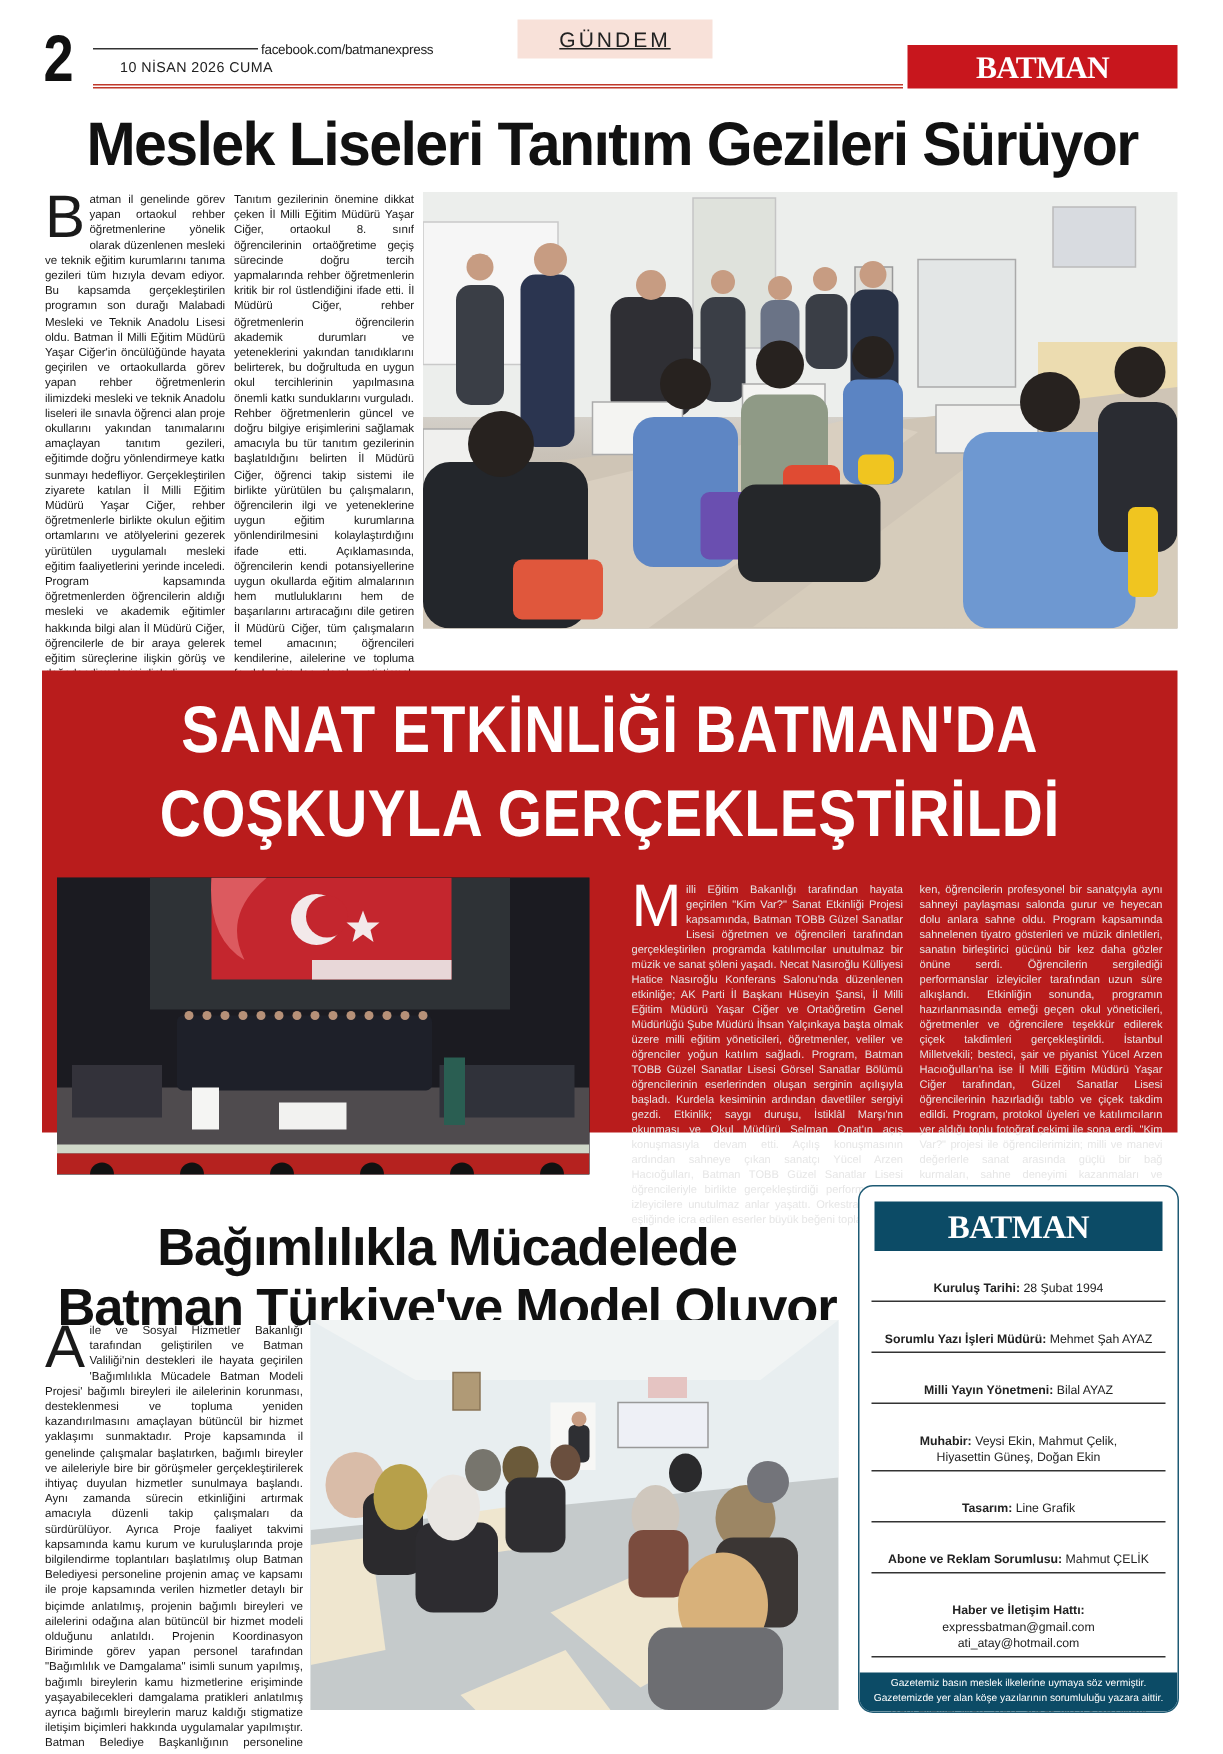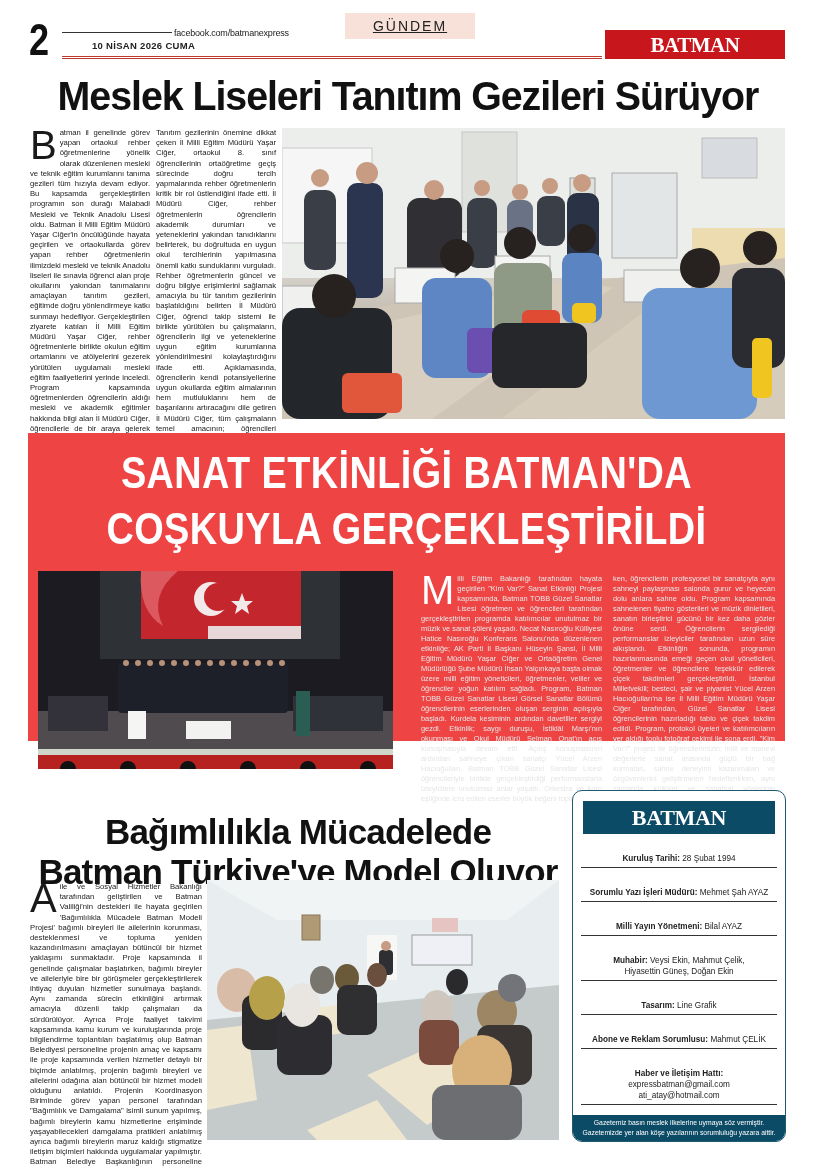--- a/index.html
+++ b/index.html
@@ -4,36 +4,36 @@
 <style>
   * { box-sizing: border-box; margin: 0; padding: 0; }
   html, body { width: 815px; height: 1169px; background: #ffffff; overflow: hidden; }
   body { font-family: "Liberation Sans", sans-serif; color: #111; position: relative; }
 
   
   .masthead { position: absolute; left: 0; top: 0; width: 815px; height: 65px; }
   .page-num { position: absolute; left: 29px; top: 18px; font-family: "Liberation Sans", sans-serif; font-weight: 700; font-size: 44px; line-height: 44px; color: #111; transform: scaleX(0.82); transform-origin: left top; }
   .fb-line { position: absolute; left: 62px; top: 32px; width: 110px; height: 1px; background: #333; }
   .fb-text { position: absolute; left: 174px; top: 28px; font-size: 9px; color: #222; letter-spacing: -0.2px; }
-  .date-text { position: absolute; left: 92px; top: 40px; font-size: 9.5px; color: #222; letter-spacing: 0.3px; font-weight: bold; }
+  .date-text { position: absolute; left: 80px; top: 40px; font-size: 9.5px; color: #222; letter-spacing: 0.3px; }
   .section-tab { position: absolute; left: 345px; top: 13px; width: 130px; height: 26px; background: #f8e1d9; text-align: center; font-size: 14px; letter-spacing: 2px; line-height: 27px; color: #222; text-decoration: underline; }
   .head-rule { position: absolute; left: 62px; top: 56px; width: 540px; height: 3px; border-top: 1px solid #c0392b; border-bottom: 1px solid #c0392b; }
   .brand-top { position: absolute; left: 605px; top: 30px; width: 180px; height: 29px; background: #c8161d; color: #fff; font-family: "Liberation Serif", serif; font-weight: 700; font-size: 21px; line-height: 30px; text-align: center; letter-spacing: -0.5px; }
 
   
   .h1 { position: absolute; left: 28px; top: 72px; width: 760px; font-family: "Liberation Sans", sans-serif; font-weight: 700; font-size: 41px; line-height: 48px; letter-spacing: -1.1px; color: #111; text-align: center; transform: scaleX(0.96); transform-origin: center; }
   .col { position: absolute; font-size: 7.7px; line-height: 10.2px; text-align: justify; color: #1a1a1a; letter-spacing: -0.05px; }
   .a1c1 { left: 30px; top: 128px; width: 120px; }
   .a1c2 { left: 156px; top: 128px; width: 120px; }
   .dropcap { float: left; font-size: 40px; line-height: 32px; margin: 1px 3px 0 0; font-weight: 400; }
   .photo { position: absolute; overflow: hidden; }
   .photo1 { left: 282px; top: 128px; width: 503px; height: 291px; background: linear-gradient(180deg, #f0f1f0 0%, #e9ebea 35%, #c9c2b8 60%, #b8ab98 100%); }
 
   
-  .gray-block { position: absolute; left: 28px; top: 433px; width: 757px; height: 308px; background: #ef4444; }
+  .gray-block { position: absolute; left: 28px; top: 447px; width: 757px; height: 308px; background: #b91c1c; }
   .h2 { position: absolute; left: 0; top: 12px; width: 757px; text-align: center; color: #fff; font-weight: 700; font-size: 44px; line-height: 56px; letter-spacing: 0.5px; transform: scaleX(0.86); transform-origin: center; }
   .photo2 { left: 10px; top: 138px; width: 355px; height: 198px; background: #1c1c22; }
   .a2col { position: absolute; font-size: 7.4px; line-height: 10px; color: #e6e6e6; text-align: justify; }
   .a2c1 { left: 393px; top: 141px; width: 181px; }
   .a2c2 { left: 585px; top: 141px; width: 162px; }
   .dropcapM { float: left; font-size: 40px; line-height: 32px; margin: 0 3px 0 0; color: #fff; }
 
   
   .h3 { position: absolute; left: 28px; top: 812px; width: 540px; text-align: center; font-weight: 700; font-size: 35px; line-height: 40px; letter-spacing: -0.8px; color: #111; }
   .a3col { position: absolute; left: 30px; top: 882px; width: 172px; font-size: 7.7px; line-height: 10.2px; text-align: justify; color: #1a1a1a; }

